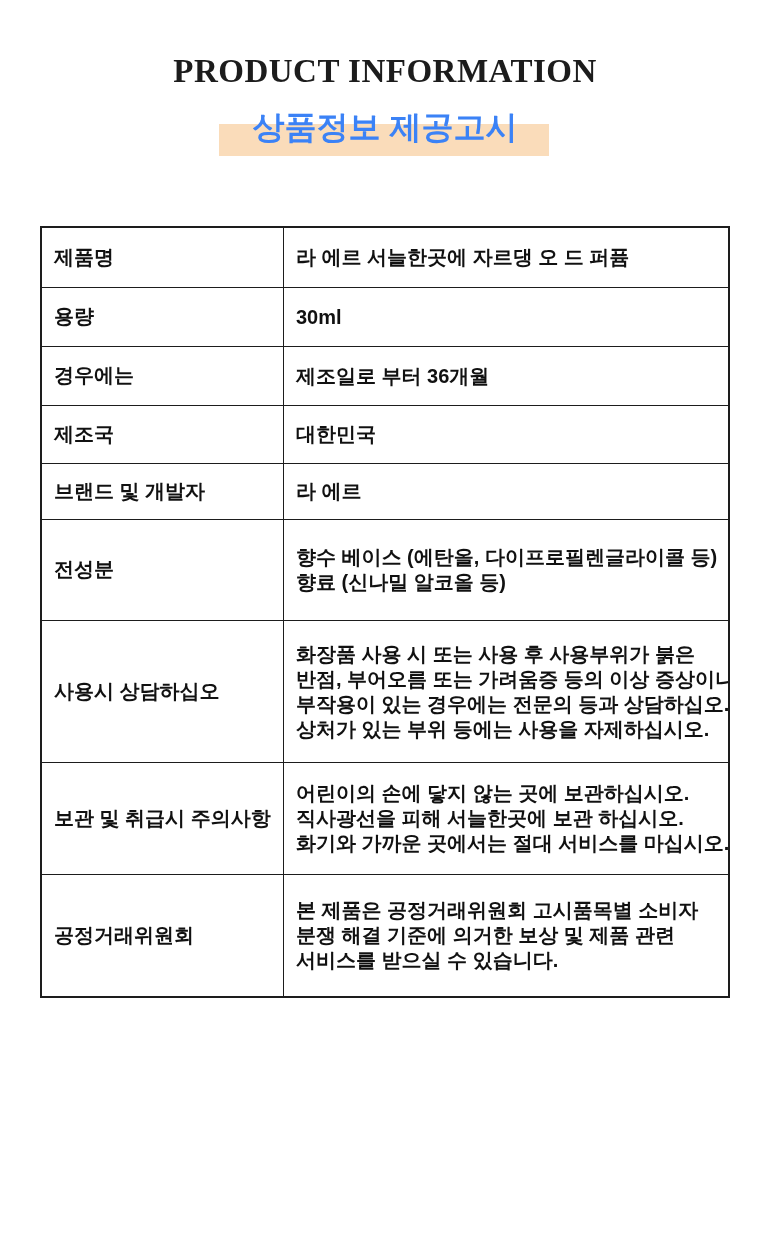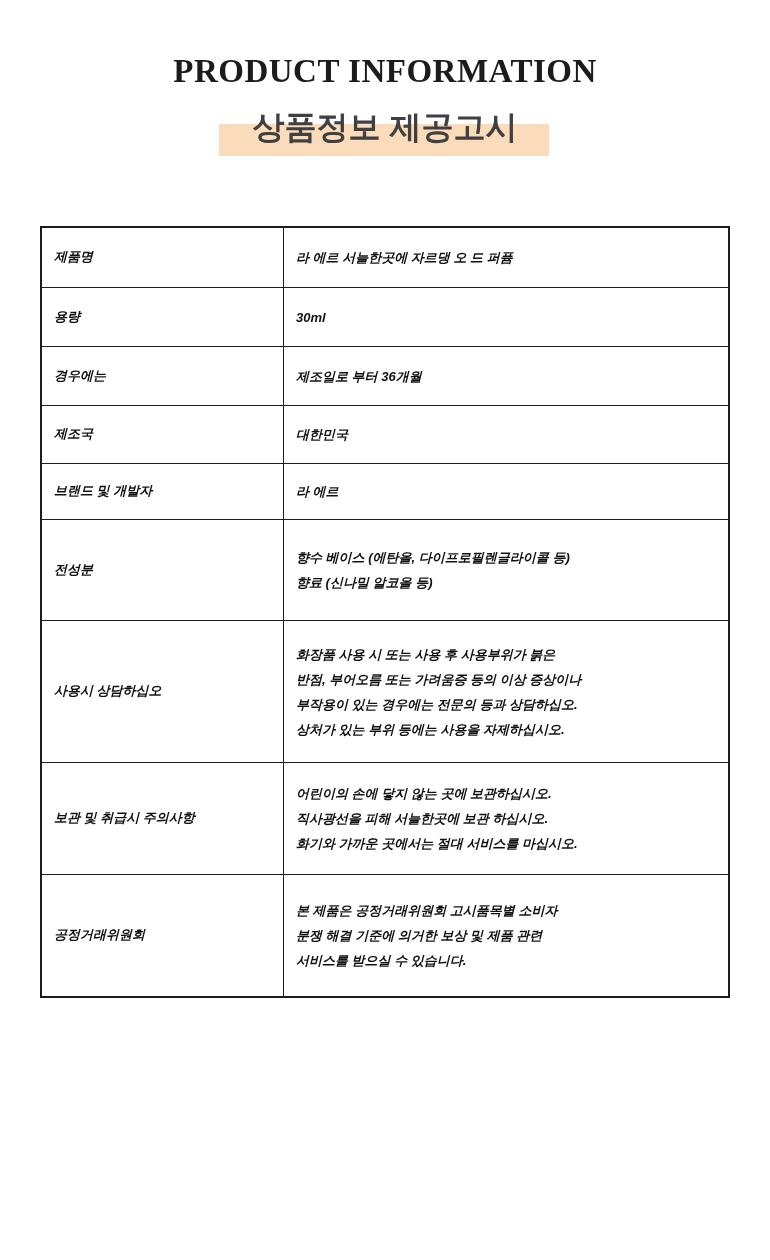--- a/index.html
+++ b/index.html
@@ -31,21 +31,21 @@
     margin-top: 17px;
     text-align: center;
   }
   .subtitle {
     position: relative;
     display: inline-block;
     z-index: 0;
     font-size: 32px;
     line-height: 40px;
     font-weight: 700;
-    color: #404040;
+    color: #3b82f6;
   }
   .subtitle::before {
     content: "";
     position: absolute;
     left: -34px;
     right: -32px;
     top: 17px;
     bottom: -9px;
     background: #fadcba;
     z-index: -1;
@@ -54,23 +54,22 @@
     width: 690px;
     margin: 79px auto 0 auto;
     border-collapse: collapse;
     table-layout: fixed;
     border: 2px solid #1d1d1d;
   }
   .info-table td {
     border: 1.5px solid #1d1d1d;
     vertical-align: middle;
     font-weight: 700;
-    font-size: 13px;
+    font-size: 20px;
     color: #111111;
-    font-style: italic;
   }
   td.label-cell {
     width: 225px;
     padding: 0 4px 0 12px;
     white-space: nowrap;
     overflow: hidden;
   }
   td.value-cell {
     padding: 1px 10px 0 12px;
     white-space: pre;

